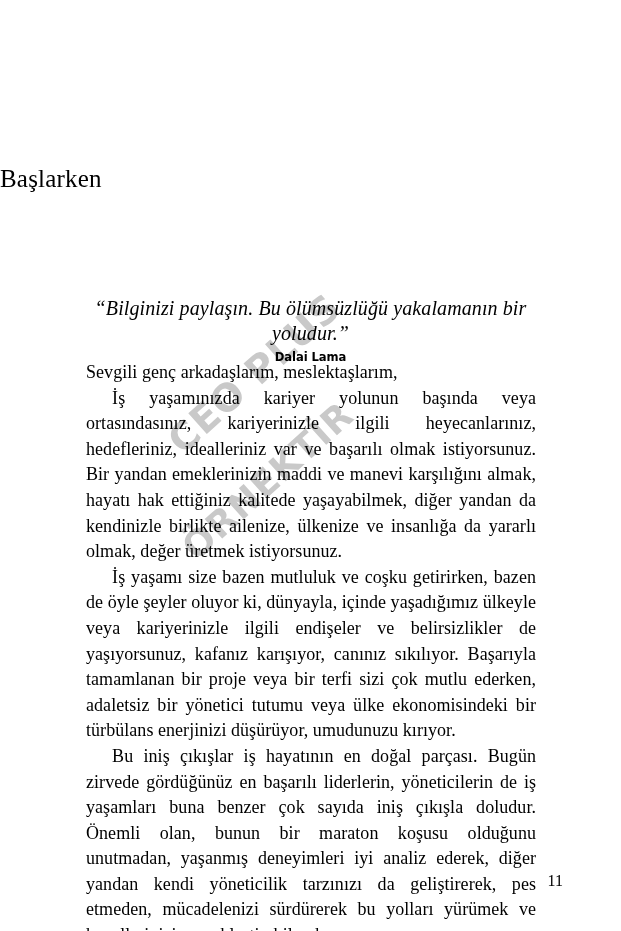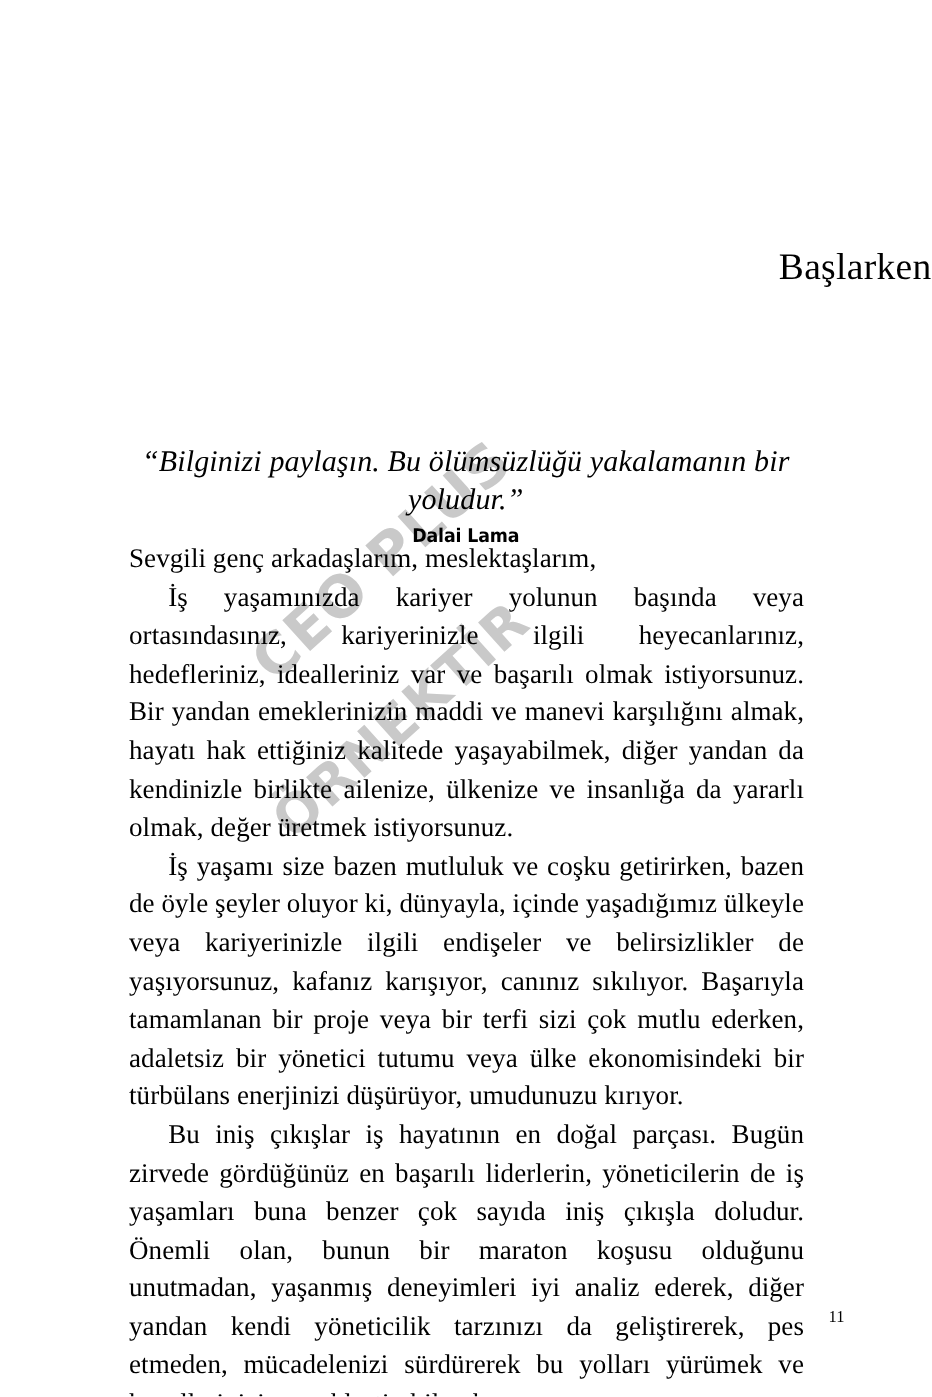--- a/index.html
+++ b/index.html
@@ -57,21 +57,21 @@
   #content {
     position: relative;
     z-index: 2;
   }
 
   #chapter-title {
     position: absolute;
     left: 0;
     right: 0;
     top: 148px;
-    text-align: right;
+    text-align: left;
     font-size: 25px;
     font-weight: 400;
     letter-spacing: 0.2px;
     font-family: "Liberation Serif", "DejaVu Serif", serif;
   }
 
   #quote-block {
     position: absolute;
     left: 86px;
     top: 296px;
@@ -111,21 +111,21 @@
   }
   #body-text p.no-indent {
     text-indent: 0;
   }
   
 
   #page-number {
     position: absolute;
     right: 58px;
     top: 872px;
-    font-size: 11px;
+    font-size: 16px;
     font-family: "Liberation Serif", "DejaVu Serif", serif;
   }
 </style>
 </head>
 <body>
 
 <div id="page">
 
   <div id="watermark">
     <div class="wm-line wm-1">CEO PLUS</div>

